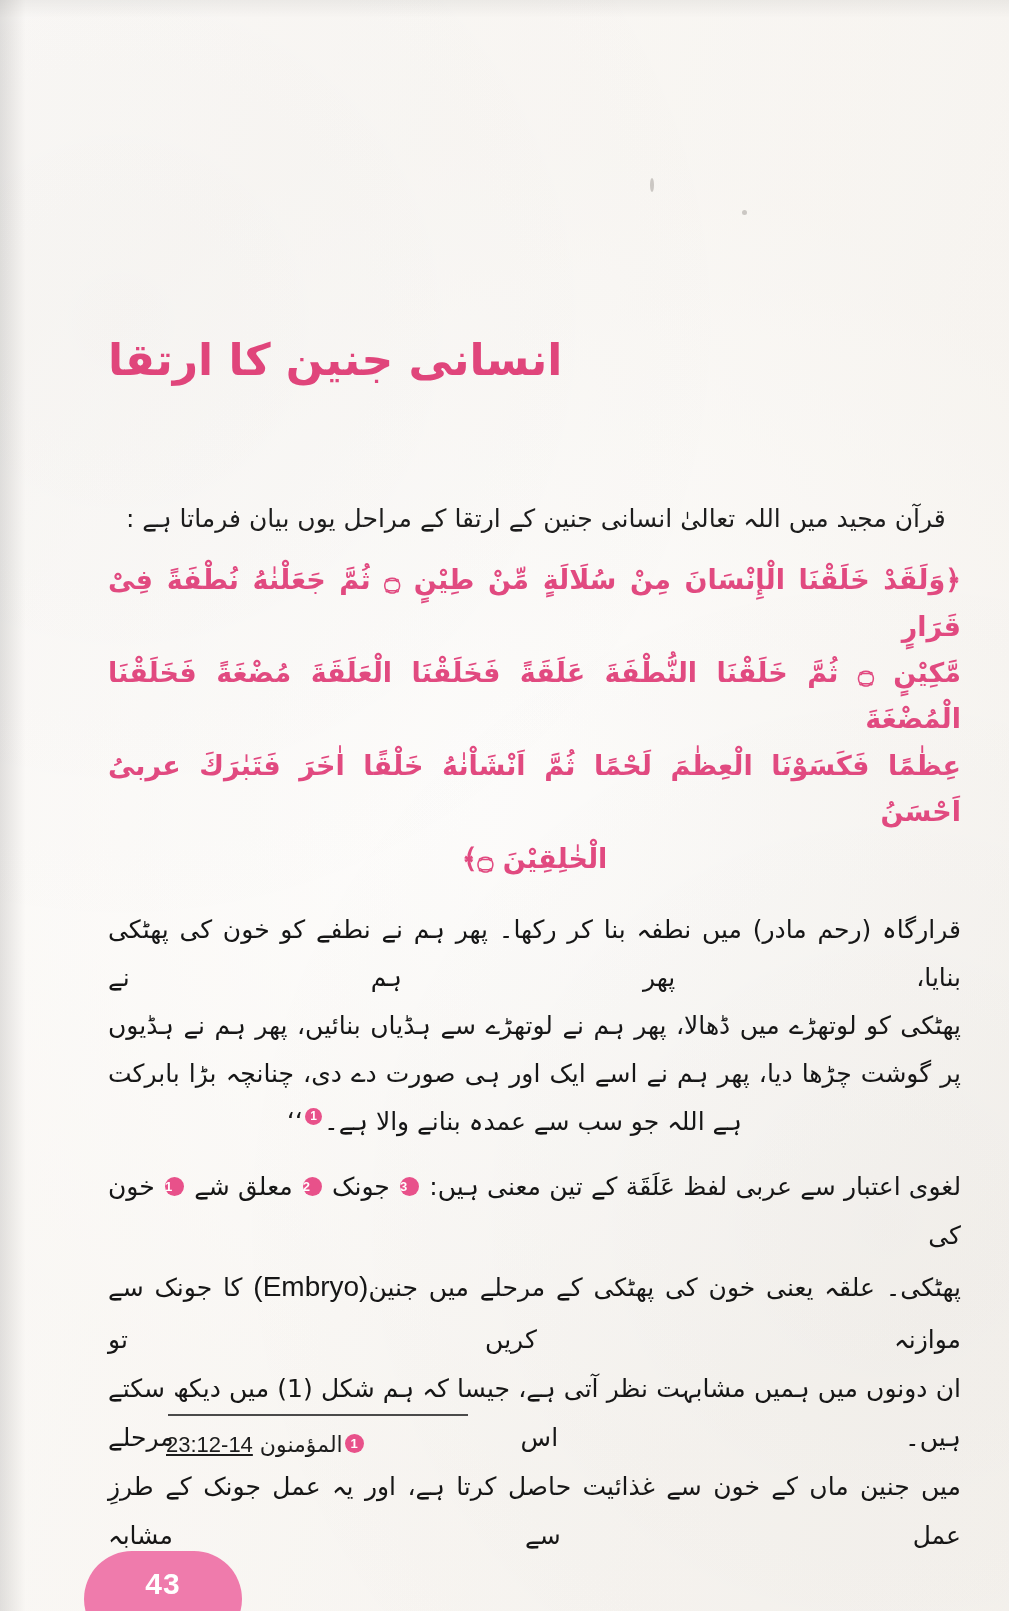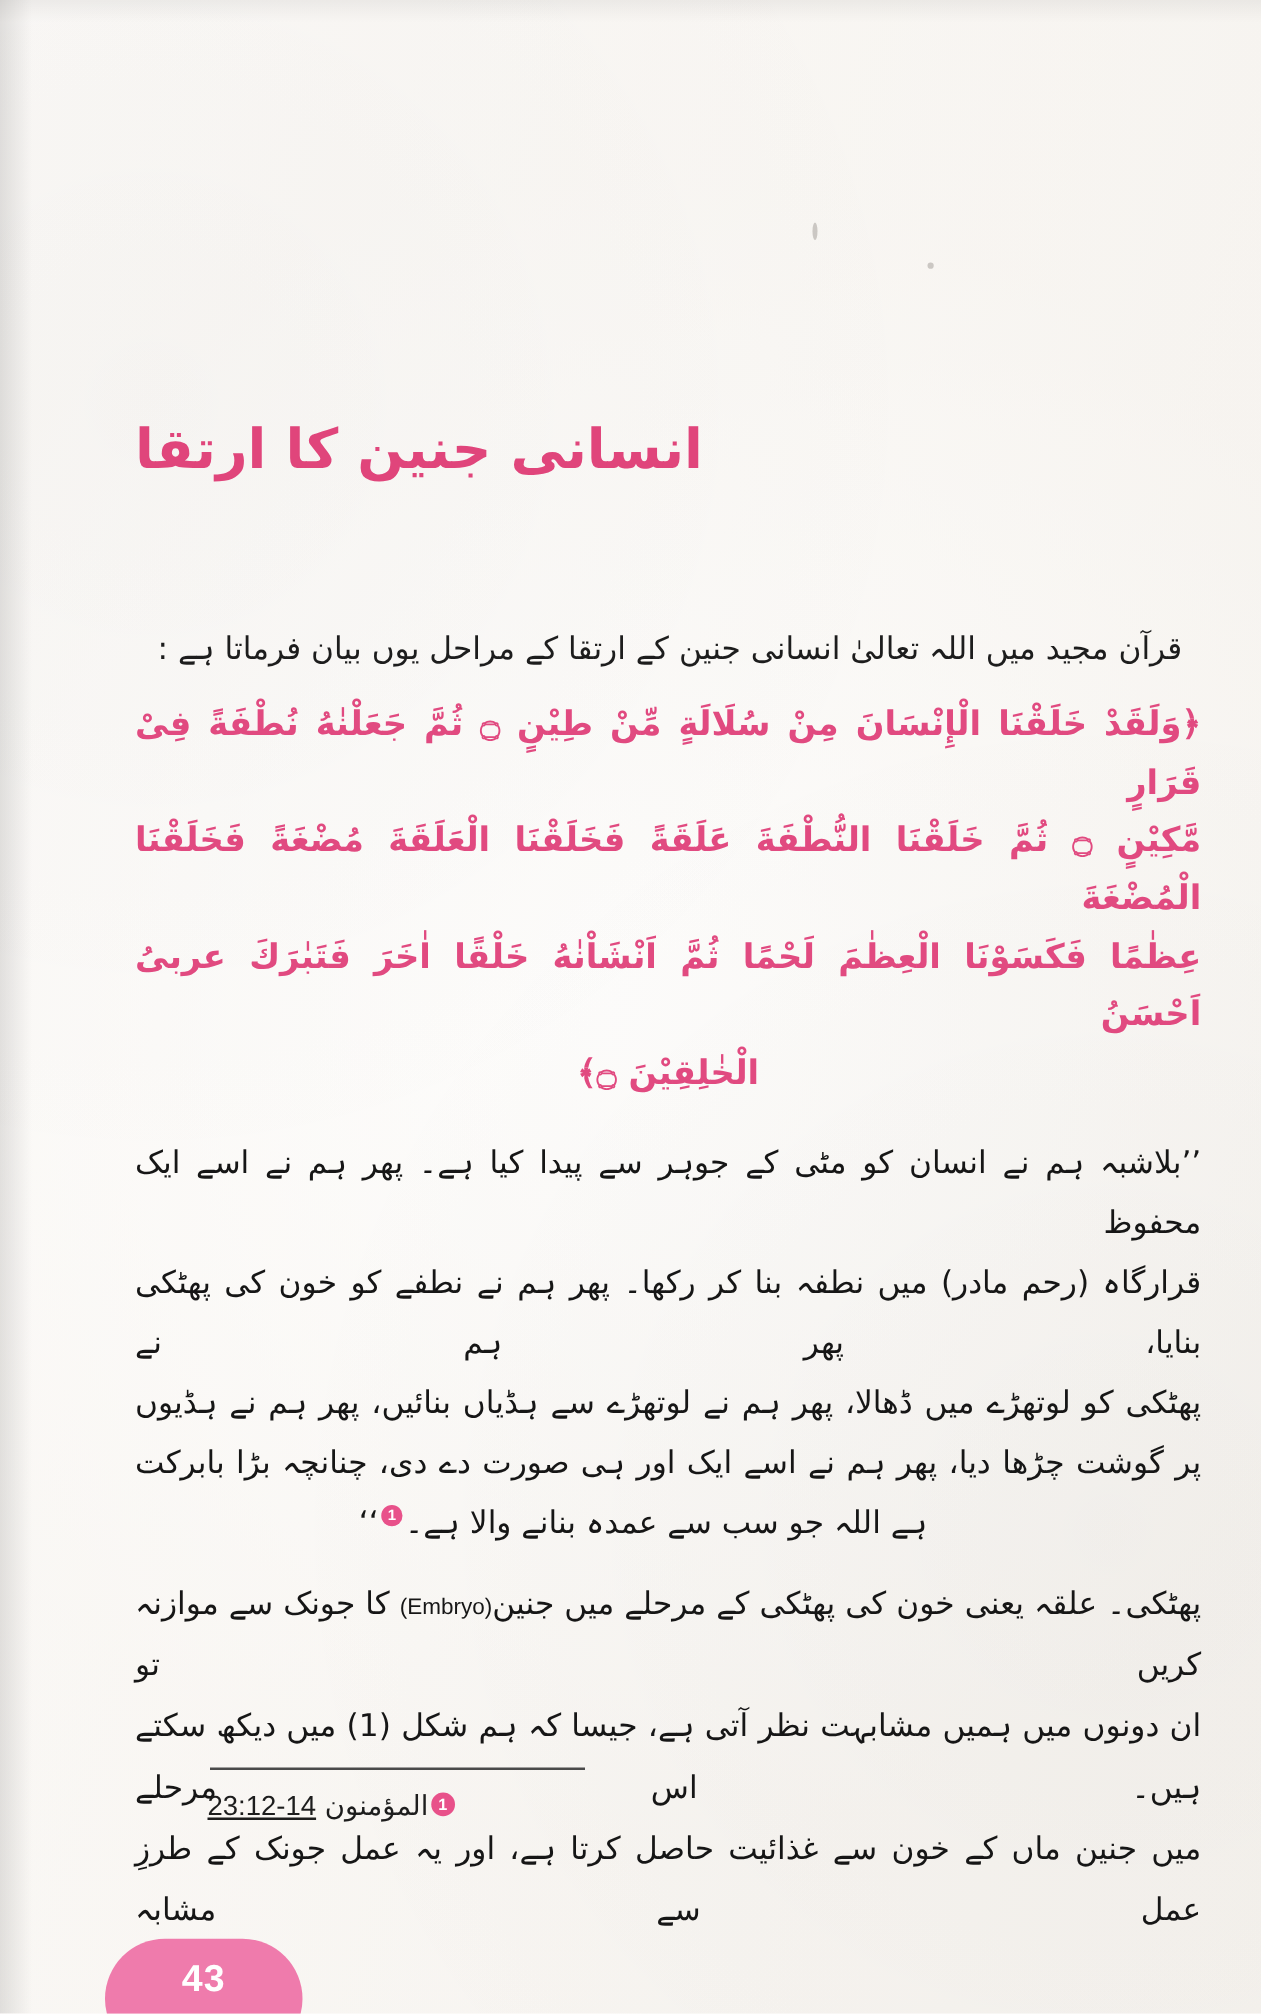--- a/index.html
+++ b/index.html
@@ -125,21 +125,21 @@
     text-align: justify;
     text-align-last: justify;
   }
   .bp-line.tail {
     text-align: justify;
     text-align-last: justify;
   }
 
   .latin {
     font-family: "Liberation Sans", sans-serif;
-    font-size: 18px;
+    font-size: 28px;
     direction: ltr;
     unicode-bidi: embed;
   }
 
   
   .marker {
     display: inline-block;
     width: 19px;
     height: 19px;
     line-height: 19px;
@@ -245,30 +245,30 @@
     <div class="intro-line">قرآن مجید میں اللہ تعالیٰ انسانی جنین کے ارتقا کے مراحل یوں بیان فرماتا ہے :</div>
 
     <div class="ayah-block">
       <span class="ayah-line l1">﴿وَلَقَدْ خَلَقْنَا الْإِنْسَانَ مِنْ سُلَالَةٍ مِّنْ طِيْنٍ ۝ ثُمَّ جَعَلْنٰهُ نُطْفَةً فِىْ قَرَارٍ</span>
       <span class="ayah-line l2">مَّكِيْنٍ ۝ ثُمَّ خَلَقْنَا النُّطْفَةَ عَلَقَةً فَخَلَقْنَا الْعَلَقَةَ مُضْغَةً فَخَلَقْنَا الْمُضْغَةَ</span>
       <span class="ayah-line l3">عِظٰمًا فَكَسَوْنَا الْعِظٰمَ لَحْمًا ثُمَّ اَنْشَاْنٰهُ خَلْقًا اٰخَرَ فَتَبٰرَكَ عربیُ اَحْسَنُ</span>
       <span class="ayah-line l4">الْخٰلِقِيْنَ ۝﴾</span>
     </div>
 
     <div class="translation">
-      <span class="tr-line">’’بلاشبہ ہم نے انسان کو مٹی کے جوہر سے پیدا کیا ہے۔ پھر ہم نے اسے ایک محفوظ</span>
       <span class="tr-line">قرارگاہ (رحم مادر) میں نطفہ بنا کر رکھا۔ پھر ہم نے نطفے کو خون کی پھٹکی بنایا، پھر ہم نے</span>
       <span class="tr-line">پھٹکی کو لوتھڑے میں ڈھالا، پھر ہم نے لوتھڑے سے ہڈیاں بنائیں، پھر ہم نے ہڈیوں</span>
       <span class="tr-line">پر گوشت چڑھا دیا، پھر ہم نے اسے ایک اور ہی صورت دے دی، چنانچہ بڑا بابرکت</span>
       <span class="tr-line last">
         <span>ہے اللہ جو سب سے عمدہ بنانے والا ہے۔</span><span class="marker sup">1</span><span>‘‘</span>
       </span>
     </div>
 
     <div class="body-para">
+      <span class="bp-line"><span>لغوی اعتبار سے عربی لفظ عَلَقَة کے تین معنی ہیں: </span><span class="marker">3</span><span> جونک </span><span class="marker">2</span><span> معلق شے </span><span class="marker">1</span><span> خون کی</span></span>
       <span class="bp-line"><span>پھٹکی۔ علقہ یعنی خون کی پھٹکی کے مرحلے میں جنین</span><span class="latin">(Embryo)</span><span> کا جونک سے موازنہ کریں تو</span></span>
       <span class="bp-line">ان دونوں میں ہمیں مشابہت نظر آتی ہے، جیسا کہ ہم شکل (1) میں دیکھ سکتے ہیں۔ اس مرحلے</span>
       <span class="bp-line tail">میں جنین ماں کے خون سے غذائیت حاصل کرتا ہے، اور یہ عمل جونک کے طرزِ عمل سے مشابہ</span>
     </div>
   </div>
 
   <div class="footnote-area">
     <div class="footnote-rule-wrap">
       <div class="footnote-rule"></div>
     </div>

